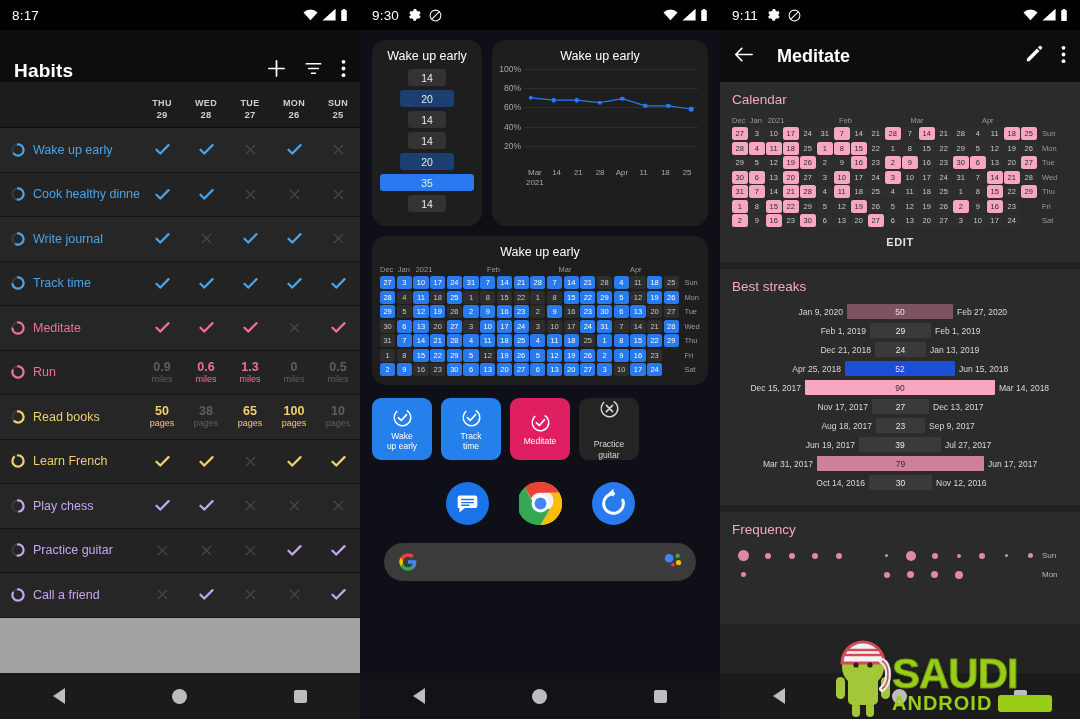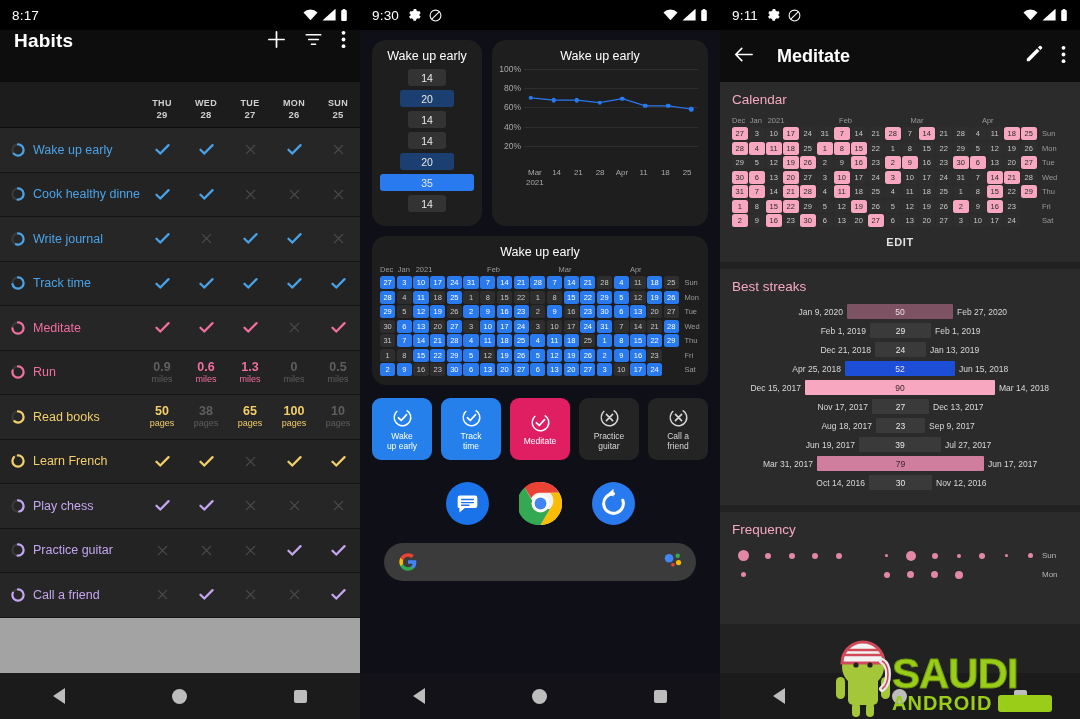--- a/index.html
+++ b/index.html
@@ -18,21 +18,21 @@
     height: 30px; display: flex; align-items: center;
     padding: 0 12px; color: #fff; font-size: 13px; background: #000;
   }
   .statusbar .clock { font-size: 13.5px; letter-spacing: .2px; }
   .sb-icons-left { display: flex; align-items: center; gap: 7px; margin-left: 10px; }
   .sb-right { margin-left: auto; display: flex; align-items: center; gap: 4px; }
 
   
   .s1 { background: #a3a3a3; }
   .appbar {
-    height: 52px; background: #0d0d0d; display: flex; align-items: flex-start;
+    height: 52px; background: #0d0d0d; display: flex; align-items: flex-end;
     padding: 0 14px; color: #fff;
   }
   .appbar .title { font-size: 19px; font-weight: 600; letter-spacing: .2px; }
   .appbar .actions { margin-left: auto; display: flex; align-items: center; gap: 18px; }
 
   .hdr-row {
     display: flex; align-items: flex-end; height: 46px;
     background: #1c1c1c; padding-bottom: 6px;
     border-bottom: 1px solid #0e0e0e;
   }
@@ -108,21 +108,21 @@
   .cal-dow { color: #9a9a9a; font-size: 7.5px; margin-left: 4px; width: 16px; }
 
   
   .hbtns { display: flex; gap: 9px; margin-top: 13px; }
   .hbtn {
     width: 60px; height: 62px; border-radius: 9px; background: #2680eb;
     display: flex; flex-direction: column; align-items: center; justify-content: center;
     color: #fff; font-size: 8.5px; text-align: center; line-height: 10.5px; gap: 3px;
   }
   .hbtn.pink { background: #e01f62; }
-  .hbtn.off  { background: #242424; color: #d6d6d6; }
+  .hbtn.off  { background: #242424; color: #d6d6d6; justify-content: space-between; }
   .hbtn .ico { width: 21px; height: 21px; }
 
   
   .dock { display: flex; justify-content: center; gap: 30px; margin-top: 22px; }
   .dock-icon { width: 43px; height: 43px; border-radius: 50%; }
   .searchbar {
     margin: 18px 12px 0; height: 38px; background: #3b3b3b; border-radius: 19px;
     display: flex; align-items: center; padding: 0 14px;
   }
 
@@ -907,30 +907,20 @@
           <div class="hbtn off">
             <svg class="ico" viewBox="0 0 24 24">
               <circle cx="12" cy="12" r="9.5" fill="none" stroke="#d6d6d6" stroke-width="1.7" stroke-dasharray="48 12" transform="rotate(-60 12 12)"></circle>
               <path d="M8.5 8.5 15.5 15.5M15.5 8.5 8.5 15.5" stroke="#d6d6d6" stroke-width="1.9" stroke-linecap="round"></path>
             </svg>
             <div>
               <div>Practice</div>
               <div>guitar</div>
             </div>
           </div>
-          <div class="hbtn off">
-            <svg class="ico" viewBox="0 0 24 24">
-              <circle cx="12" cy="12" r="9.5" fill="none" stroke="#d6d6d6" stroke-width="1.7" stroke-dasharray="48 12" transform="rotate(-60 12 12)"></circle>
-              <path d="M8.5 8.5 15.5 15.5M15.5 8.5 8.5 15.5" stroke="#d6d6d6" stroke-width="1.9" stroke-linecap="round"></path>
-            </svg>
-            <div>
-              <div>Call a</div>
-              <div>friend</div>
-            </div>
-          </div>
         </div>
 
       <div class="dock">
         <span class="dock-icon">
           <svg width="43" height="43" viewBox="0 0 48 48">
               <circle cx="24" cy="24" r="24" fill="#1a73e8"></circle>
               <path d="M13 17.5A2.5 2.5 0 0 1 15.5 15h17a2.5 2.5 0 0 1 2.5 2.5v9a2.5 2.5 0 0 1-2.5 2.5H21l-6 5v-5h-.5A1.5 1.5 0 0 1 13 27.5z" fill="#fff"></path>
               <path d="M17.5 19.5h13M17.5 23h13M17.5 26h8" stroke="#1a73e8" stroke-width="1.6" stroke-linecap="round"></path>
             </svg>
         </span>

